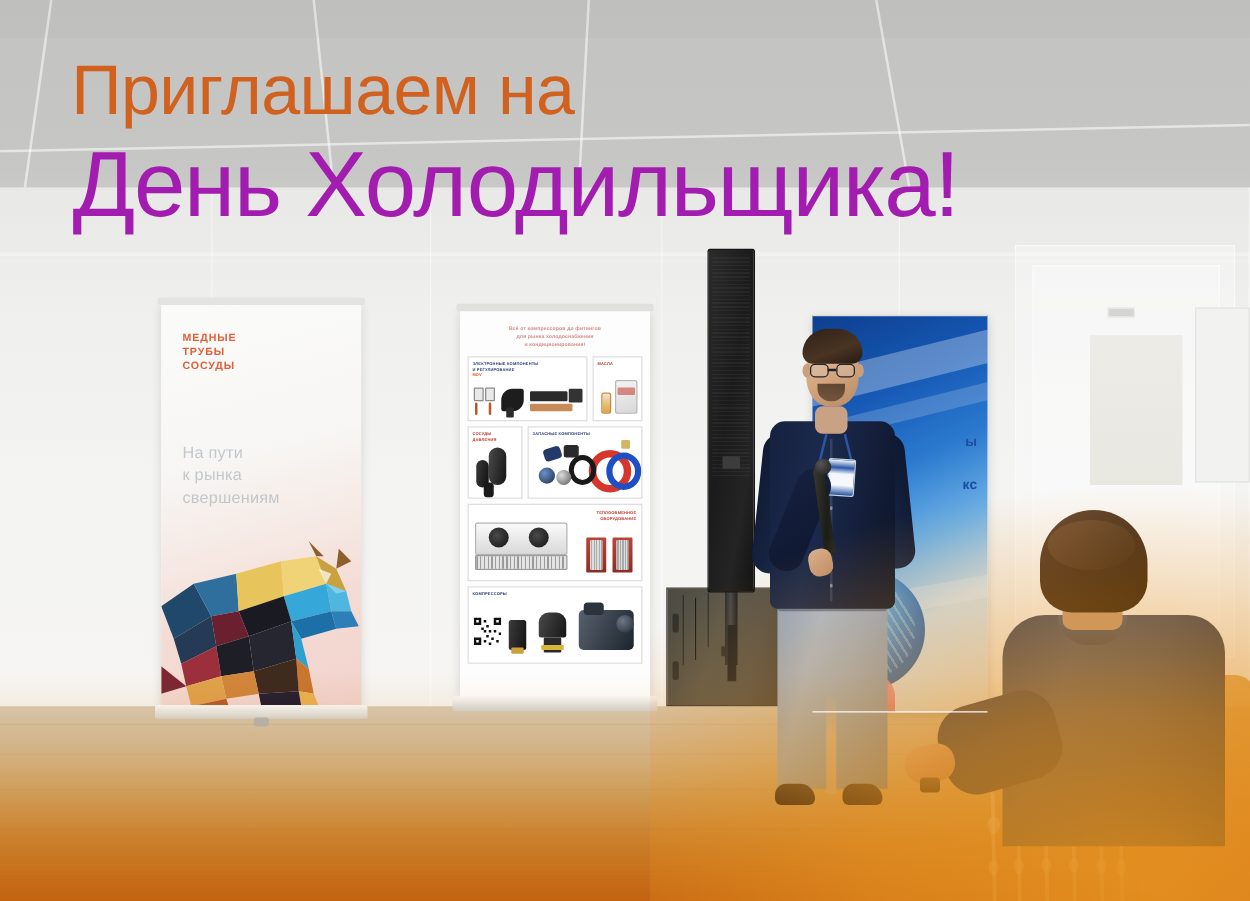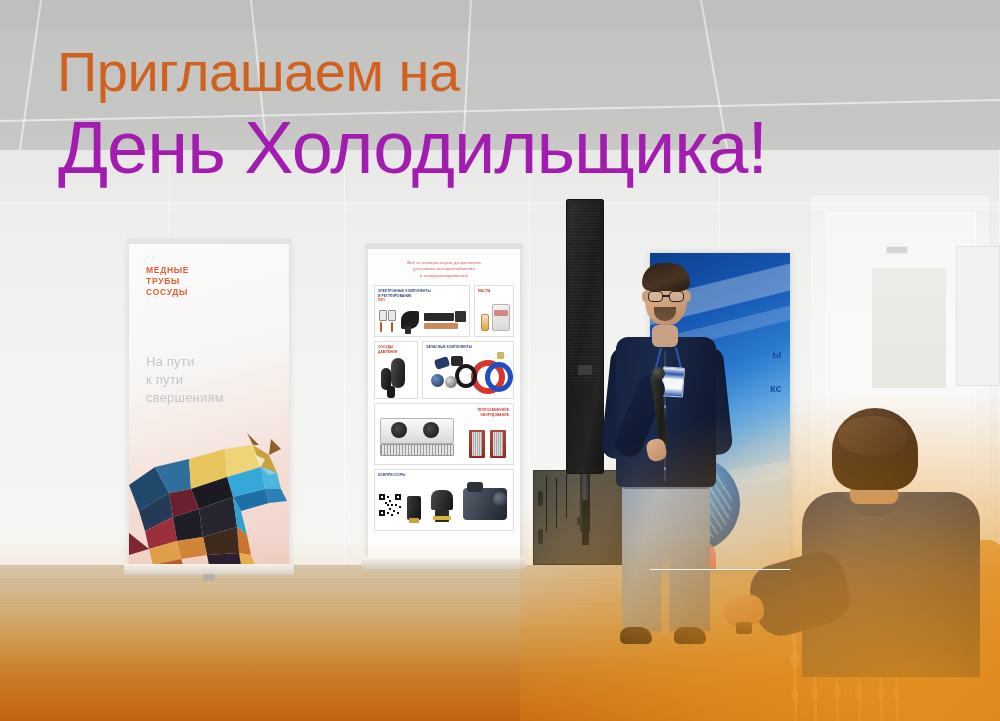--- a/index.html
+++ b/index.html
@@ -222,21 +222,21 @@
 
   <div class="rollup1">
     <div class="cap"></div>
     <div class="rmt-logo">
       <div>МЕДНЫЕ</div>
       <div>ТРУБЫ</div>
       <div>СОСУДЫ</div>
     </div>
     <div class="rmt-slogan">
       <div>На пути</div>
-      <div>к пути</div>
+      <div>к рынка</div>
       <div>свершениям</div>
     </div>
 
     <svg class="bear" viewBox="0 0 160 150">
       <polygon points="0,70 26,52 40,78 10,96" fill="#20486b"></polygon>
       <polygon points="26,52 60,44 62,74 40,78" fill="#2f6f9e"></polygon>
       <polygon points="60,44 96,34 98,62 62,74" fill="#e8c45c"></polygon>
       <polygon points="96,34 124,30 132,52 98,62" fill="#f0d277"></polygon>
       <polygon points="124,30 140,40 148,58 132,52" fill="#c9a23f"></polygon>
       <polygon points="118,18 130,30 124,30" fill="#8d5f2a"></polygon>

